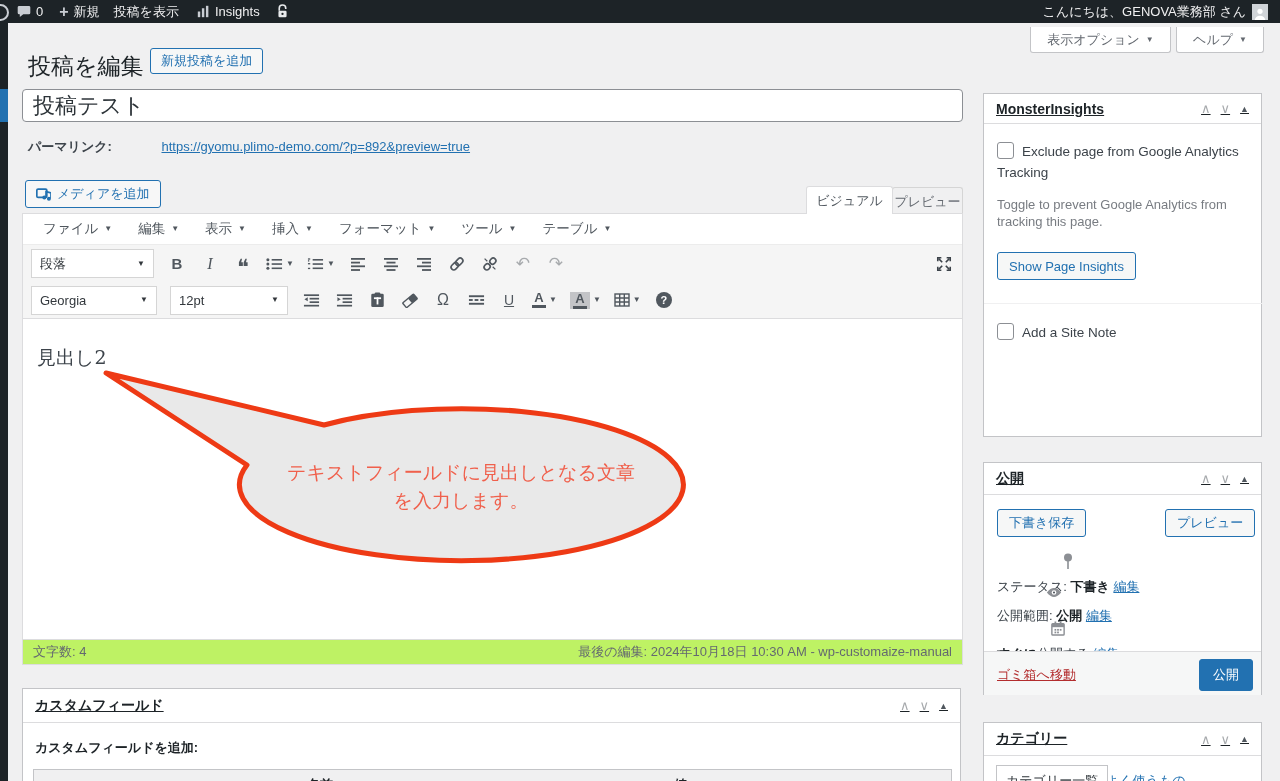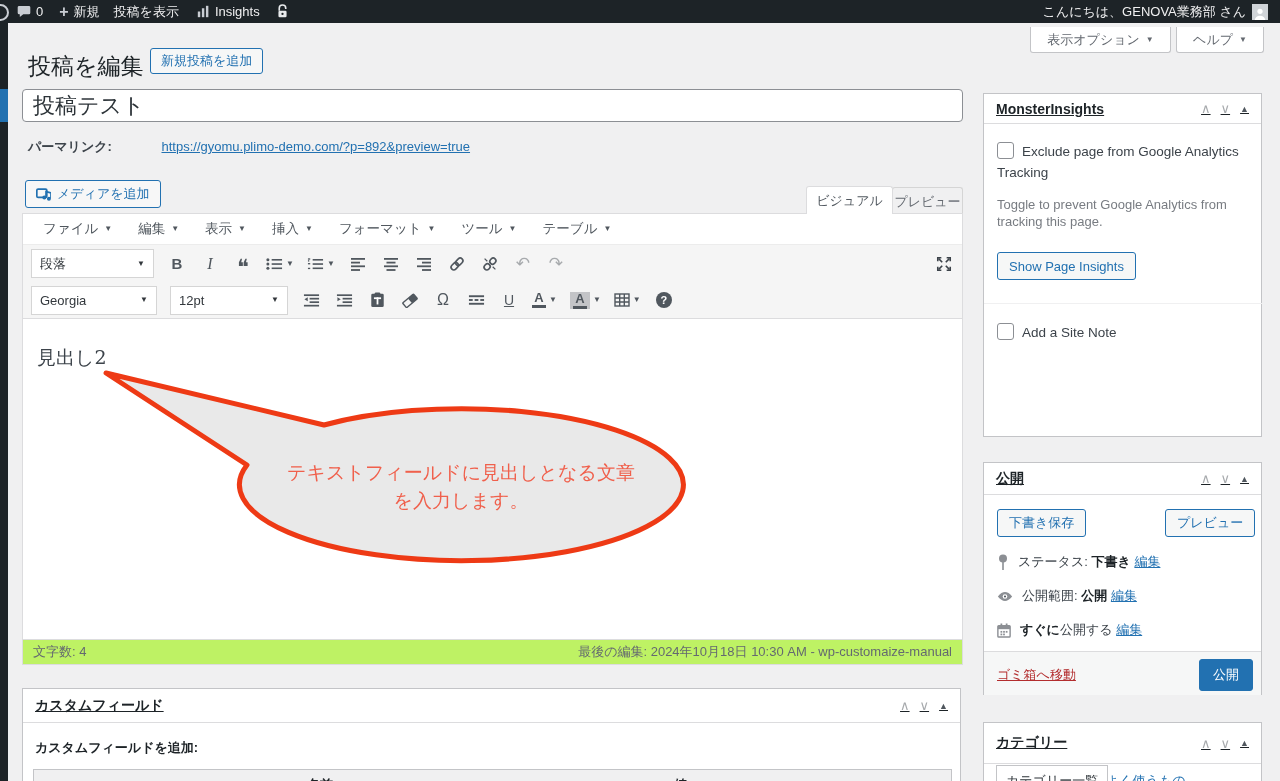--- a/index.html
+++ b/index.html
@@ -96,21 +96,21 @@
                border:1px solid #2271b1;border-radius:3px;background:#2271b1;color:#fff;font-size:13px;cursor:pointer;}
 
   .milabel{font-size:13.5px;color:#3c434a;line-height:21px;}
   .mihint{font-size:13px;color:#787c82;line-height:17px;}
   .probox{position:absolute;left:13px;top:262px;width:233px;height:56px;background:#f0faf0;border:1px solid #48b052;
           border-radius:2px;box-sizing:border-box;padding:9px 10px;text-align:right;font-size:13px;line-height:19px;}
   .probox b{color:#008a20;}
   .probox a{color:#008a20;text-decoration:underline;cursor:pointer;}
   .prostar{color:#008a20;font-size:14px;margin-right:4px;}
 
-  .metarow{position:absolute;left:13px;display:flex;align-items:center;gap:9px;font-size:13px;color:#3c434a;}
+  .metarow{position:absolute;left:13px;display:flex;align-items:center;gap:9px;font-size:13px;color:#3c434a;flex-direction:column;}
   .metarow b{color:#1d2327;}
   .editlink{color:#2271b1;text-decoration:underline;cursor:pointer;}
   .pub-footer{position:absolute;left:0;top:188px;width:100%;height:44px;background:#f6f7f7;border-top:1px solid #dcdcde;
               box-sizing:border-box;}
   .trash{color:#b32d2e;text-decoration:underline;font-size:13px;cursor:pointer;}
 
   .cf-addlabel{font-size:13px;font-weight:bold;color:#1d2327;}
   .cf-thead{position:absolute;left:10px;top:80px;width:917px;height:30px;background:#f0f0f1;border:1px solid #c3c4c7;}
   .cf-col{position:absolute;top:6px;font-size:13px;font-weight:bold;color:#1d2327;}
 
@@ -556,21 +556,21 @@
       </span>
     </div>
 
     <div class="pub-footer">
       <a class="trash abs" style="left:13px;top:14px;" href="#">ゴミ箱へ移動</a>
       <span class="btn-primary abs" style="left:215px;top:7px;">公開</span>
     </div>
   </div>
 
   <div class="abs panel" style="left:983px;top:722px;width:279px;height:90px;">
-    <div class="phead" style="height:41px;">
+    <div class="phead" style="height:33px;">
       <span class="ptitle">カテゴリー</span>
       <span class="pctrl">
         <span>∧</span>
         <span>∨</span>
         <span class="tog">▲</span>
       </span>
     </div>
     <span class="cat-tab">カテゴリー一覧</span>
     <a class="cat-link" href="#">よく使うもの</a>
   </div>

